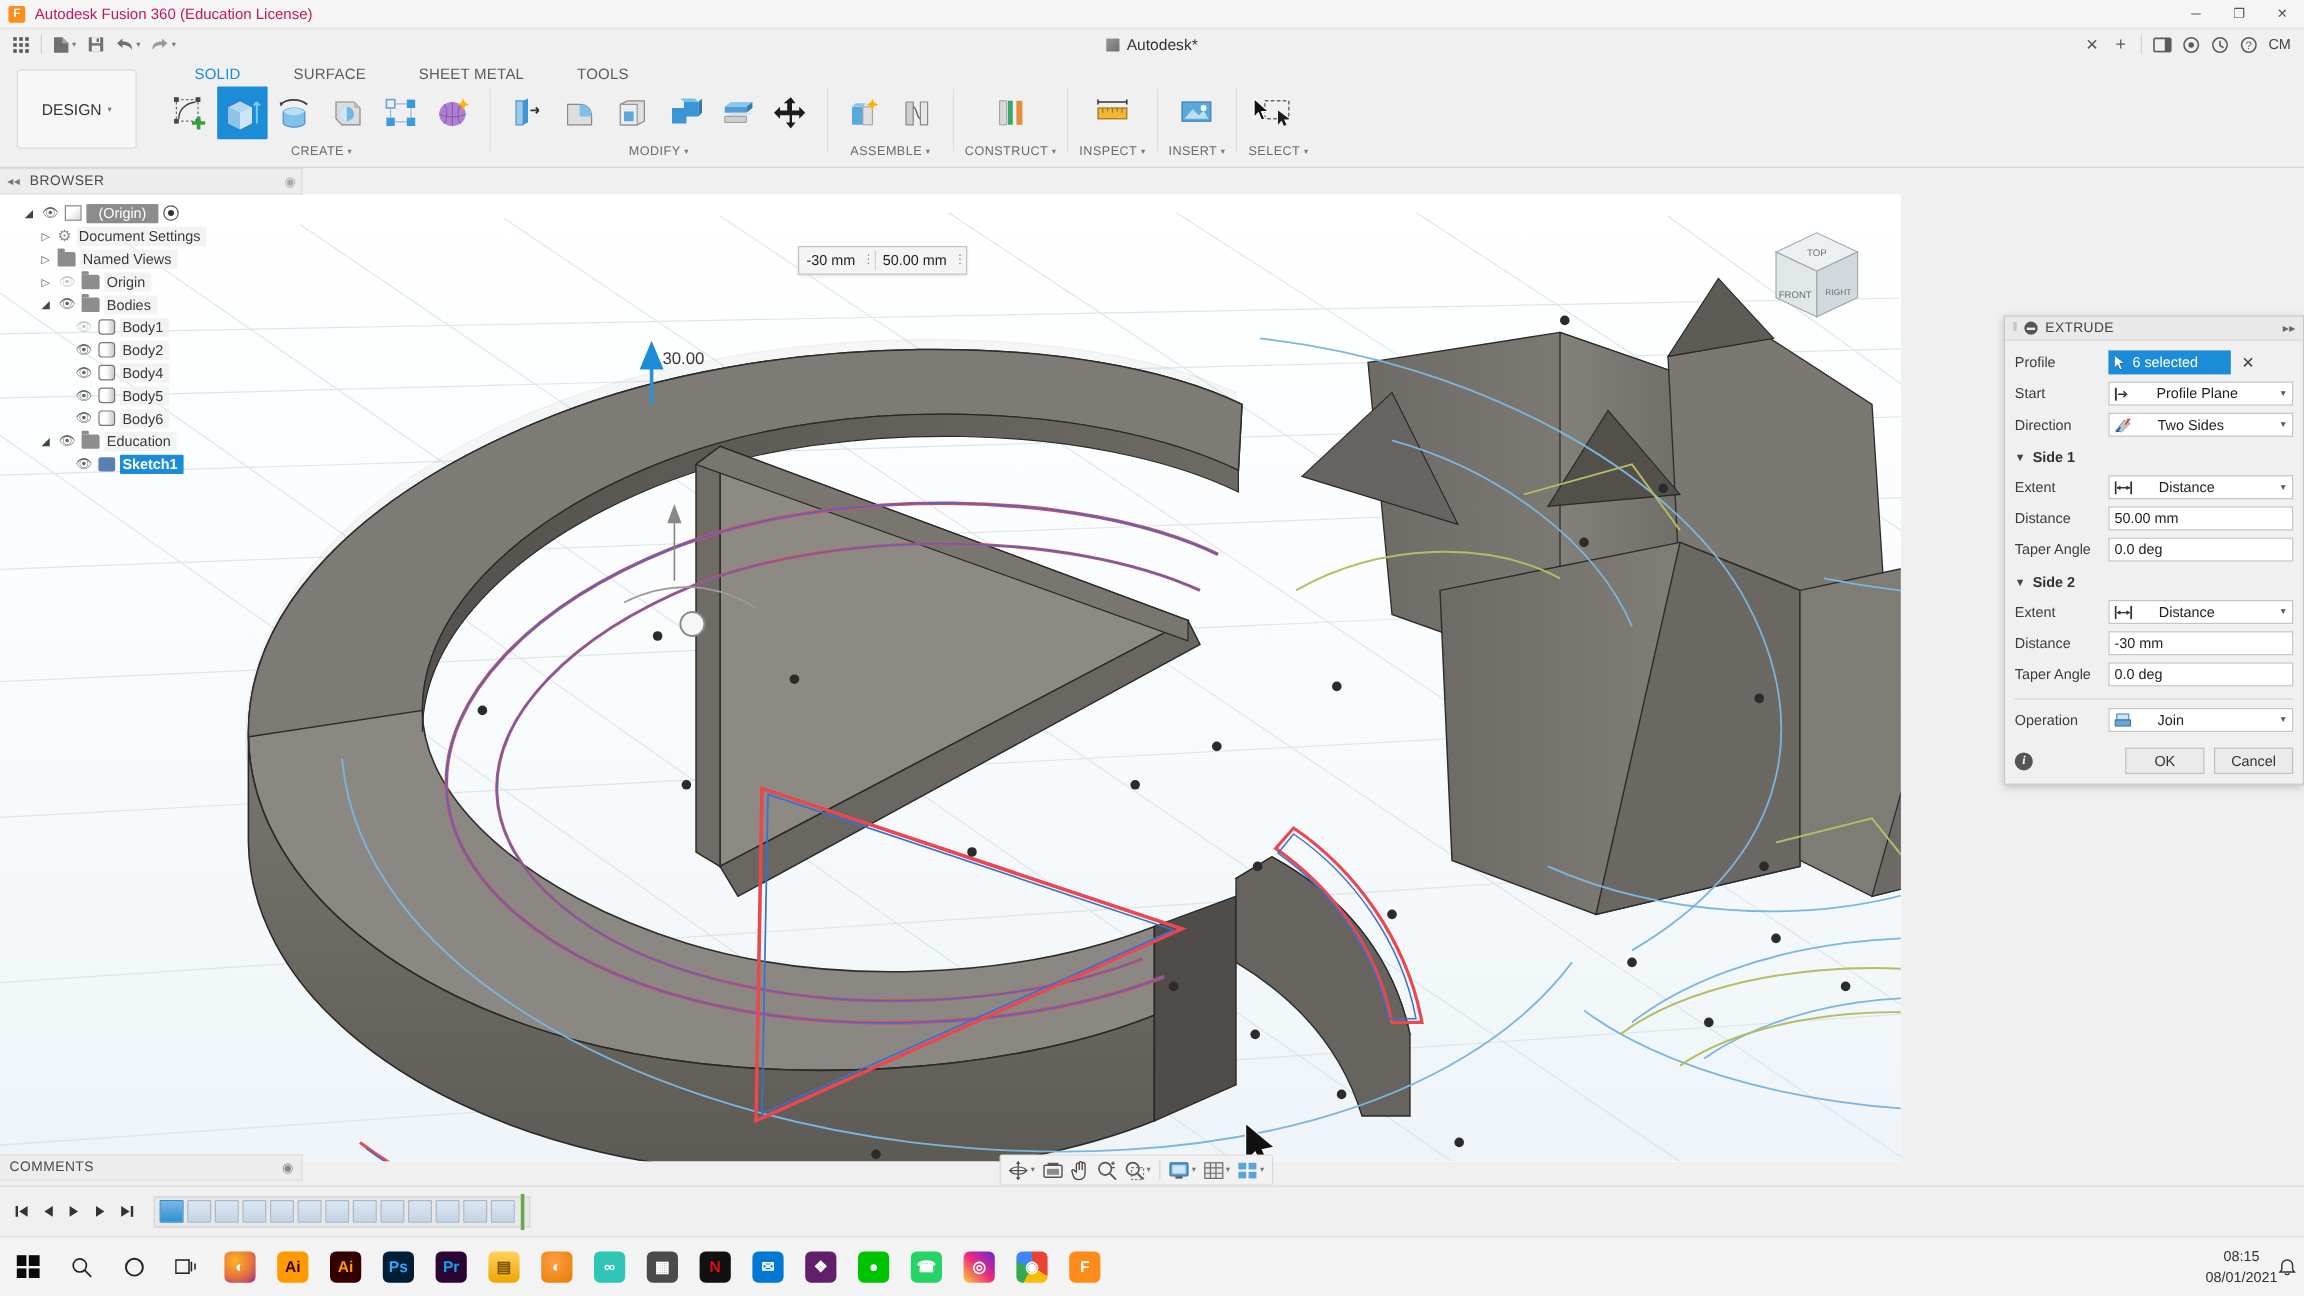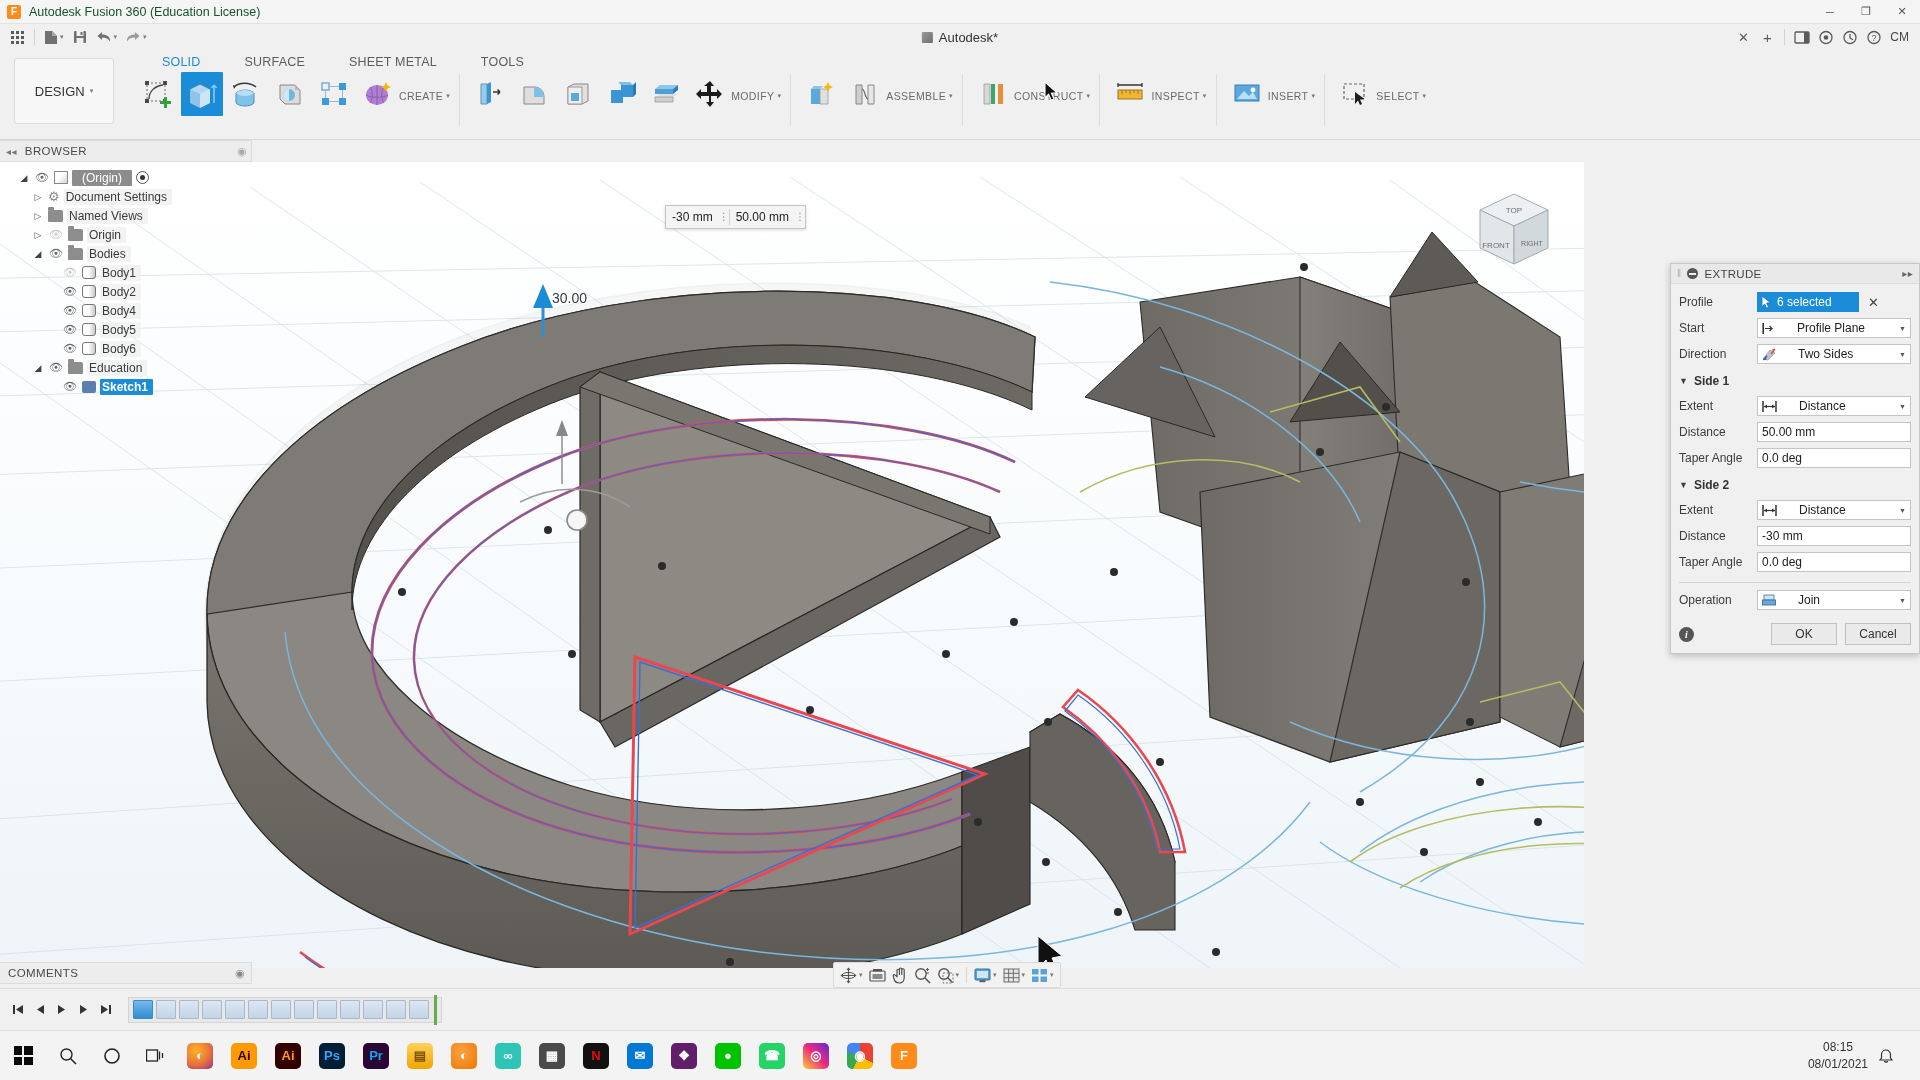--- a/index.html
+++ b/index.html
@@ -17,21 +17,21 @@
   .titlebar {
     position:absolute; left:0; top:0; width:1920px; height:24px;
     background:#f5f5f5; border-bottom:1px solid #e2e2e2;
     display:flex; align-items:center;
   }
   .tb-logo {
     width:14px; height:14px; margin-left:7px; margin-right:8px;
     background:#ff8c1a; color:#fff; font-size:10px; font-weight:bold;
     display:flex; align-items:center; justify-content:center; border-radius:2px;
   }
-  .tb-title { font-size:12.5px; color:#14532d; }
+  .tb-title { font-size:12.5px; color:#be185d; }
   .tb-winbtns { margin-left:auto; display:flex; height:24px; }
   .tb-winbtn { width:36px; height:24px; display:flex; align-items:center; justify-content:center; color:#555; font-size:11px; }
 
   
   .qabar {
     position:absolute; left:0; top:24px; width:1920px; height:26px;
     background:#f0f0f0; display:flex; align-items:center;
   }
   .qa-left { display:flex; align-items:center; gap:2px; padding-left:6px; }
   .qa-btn {
@@ -59,21 +59,21 @@
     border:1px solid #dcdcdc; background:#f7f7f7; border-radius:3px;
     display:flex; align-items:center; justify-content:center; gap:5px;
     font-size:13px; color:#333;
   }
   .tabs { position:absolute; left:140px; top:3px; display:flex; gap:0; }
   .rtab {
     padding:2px 22px; font-size:12.5px; color:#5c5c5c; letter-spacing:.2px;
   }
   .rtab.active { color:#1a8cd8; }
   .groups { position:absolute; left:132px; top:22px; display:flex; align-items:flex-start; height:68px; }
-  .group { display:flex; flex-direction:row; align-items:center; position:relative; padding:0 5px; }
+  .group { display:flex; flex-direction:column; align-items:center; position:relative; padding:0 5px; }
   .group-icons { display:flex; align-items:flex-start; gap:2px; height:46px; }
   .group-label {
     font-size:10.5px; color:#6a6a6a; letter-spacing:.4px;
     display:flex; align-items:center; gap:3px; margin-top:2px;
   }
   .group-div { width:1px; align-self:stretch; background:#dedede; margin:2px 4px 14px 4px; }
   .ic { width:42px; height:44px; display:flex; align-items:center; justify-content:center; position:relative; }
   .ic.sel { background:#1a8cd8; border-radius:1px; }
 
   
@@ -147,21 +147,21 @@
   .tl-marker { width:3px; height:30px; background:#6aa84f; margin-left:2px; }
 
   
   .taskbar {
     position:absolute; left:0; top:1030px; width:1920px; height:50px;
     background:#f3f3f3; border-top:1px solid #dfdfdf;
     display:flex; align-items:center;
   }
   .tb-item { width:44px; height:42px; display:flex; align-items:center; justify-content:center; }
   .tb-icon { width:26px; height:26px; border-radius:5px; display:flex; align-items:center; justify-content:center; color:#fff; font-size:13px; font-weight:bold; }
-  .tray { margin-left:auto; display:flex; align-items:center; padding-right:26px; gap:10px; }
+  .tray { margin-left:auto; display:flex; align-items:center; padding-right:6px; }
   .clock { font-size:12px; color:#333; text-align:center; line-height:1.35; }
   .start { width:46px; height:42px; display:flex; align-items:center; justify-content:center; }
   .winlogo { width:19px; height:19px; display:grid; grid-template-columns:1fr 1fr; grid-template-rows:1fr 1fr; gap:2px; }
   .winlogo i { background:#0a0a0a; display:block; }
 
   
   .dialog {
     position:absolute; left:1670px; top:263px; width:250px; z-index:10;
     background:#f0f0f0; border:1px solid #c7c7c7;
     box-shadow:0 2px 7px rgba(0,0,0,.22);

